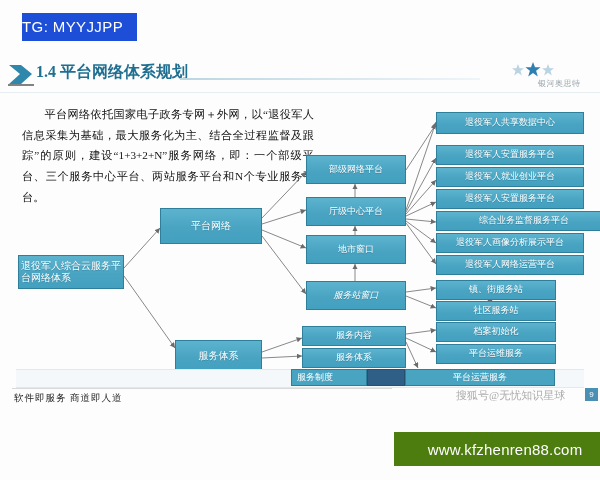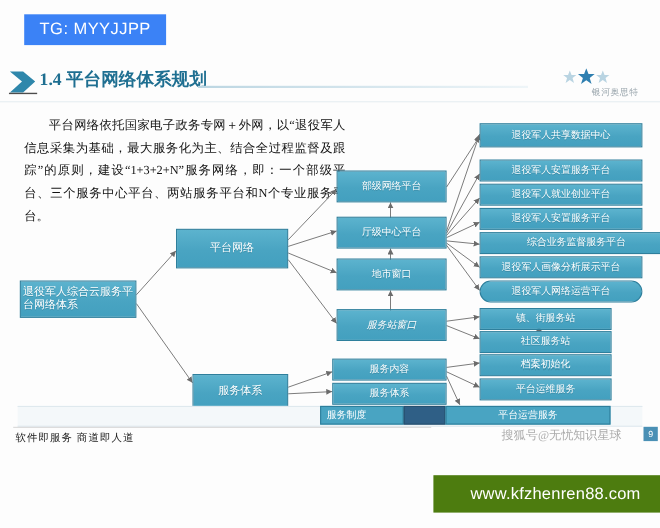--- a/index.html
+++ b/index.html
@@ -11,24 +11,24 @@
     position:relative;
   }
   #slide{
     position:absolute;left:0;top:0;width:600px;height:480px;
     background:#fdfdfd;
   }
 
   
   #tg-banner{
     position:absolute;left:22px;top:13px;
-    background:#3b82f6;color:#ffffff;
+    background:#1d4ed8;color:#ffffff;
     font-family:"Liberation Sans","DejaVu Sans",sans-serif;
     font-size:15px;letter-spacing:.4px;
-    padding:5px 14px 6px 14px;
+    padding:5px 14px 6px 0;
     line-height:1.15;
   }
 
   
   #header{position:absolute;left:0;top:62px;width:600px;height:30px;}
   #chevron{
     position:absolute;left:8px;top:2px;width:26px;height:22px;
   }
   #title{
     position:absolute;left:36px;top:0px;
@@ -211,21 +211,21 @@
     <div class="node" style="left:306px;top:197px;width:100px;height:29px;">厅级中心平台</div>
     <div class="node" style="left:306px;top:235px;width:100px;height:29px;">地市窗口</div>
     <div class="node" style="left:306px;top:281px;width:100px;height:29px;font-style:italic;">服务站窗口</div>
 
     <div class="node" style="left:436px;top:112px;width:148px;height:22px;">退役军人共享数据中心</div>
     <div class="node" style="left:436px;top:145px;width:148px;height:20px;">退役军人安置服务平台</div>
     <div class="node" style="left:436px;top:167px;width:148px;height:20px;">退役军人就业创业平台</div>
     <div class="node" style="left:436px;top:189px;width:148px;height:20px;">退役军人安置服务平台</div>
     <div class="node" style="left:436px;top:211px;width:176px;height:20px;">综合业务监督服务平台</div>
     <div class="node" style="left:436px;top:233px;width:148px;height:20px;">退役军人画像分析展示平台</div>
-    <div class="node" style="left:436px;top:255px;width:148px;height:20px;border-radius:10px;">退役军人网络运营平台</div>
+    <div class="node" style="left:436px;top:255px;width:148px;height:20px;">退役军人网络运营平台</div>
 
     <div class="node" style="left:436px;top:280px;width:120px;height:20px;">镇、街服务站</div>
     <div class="node" style="left:436px;top:301px;width:120px;height:20px;">社区服务站</div>
 
     <div class="node" style="left:302px;top:326px;width:104px;height:20px;">服务内容</div>
     <div class="node" style="left:302px;top:348px;width:104px;height:20px;">服务体系</div>
 
     <div class="node" style="left:436px;top:322px;width:120px;height:20px;">档案初始化</div>
     <div class="node" style="left:436px;top:344px;width:120px;height:20px;">平台运维服务</div>
 

